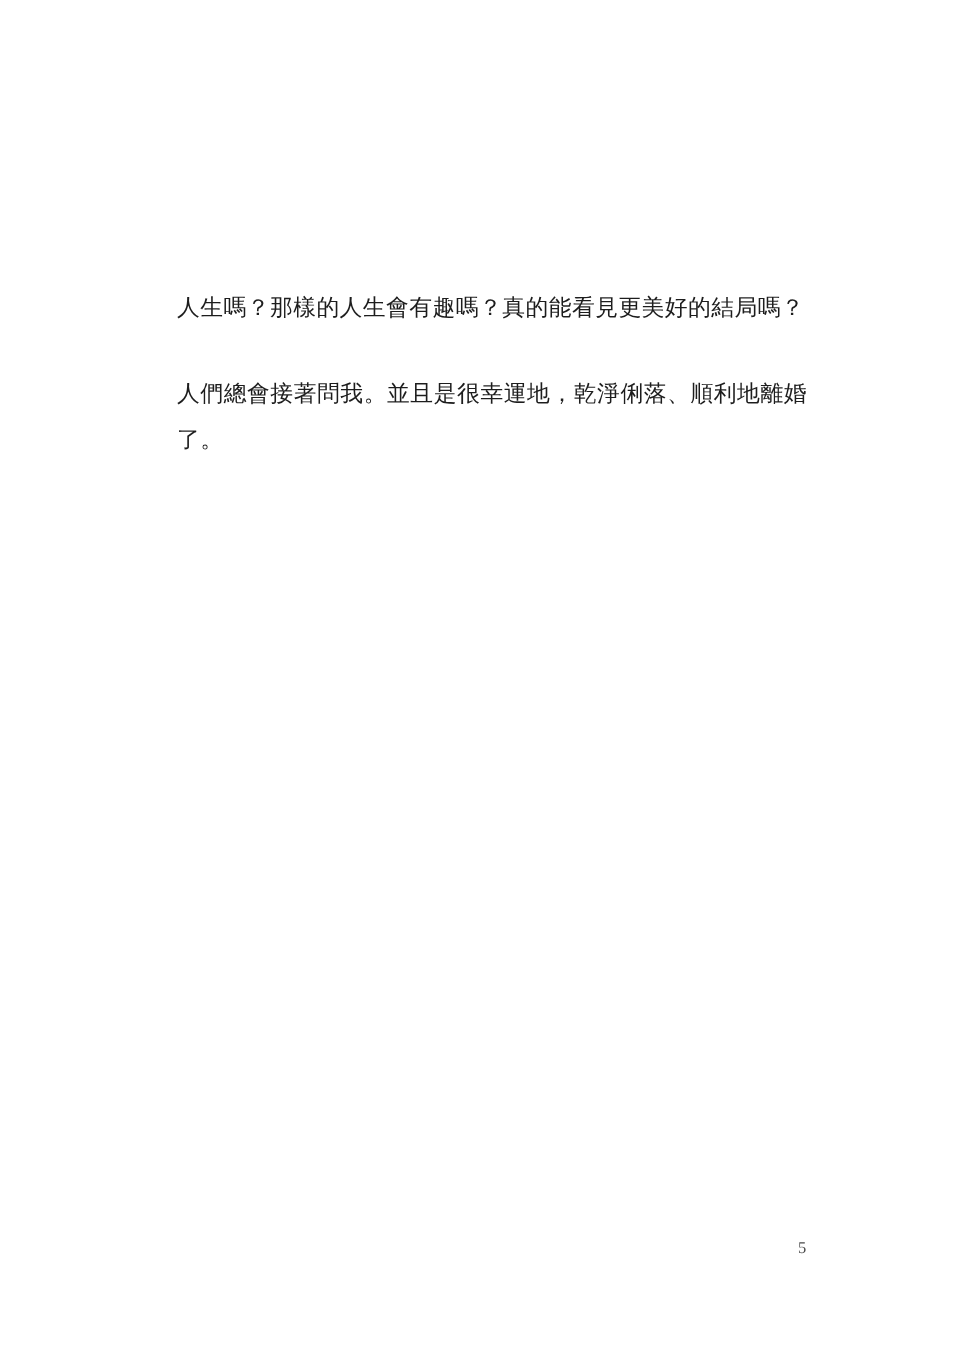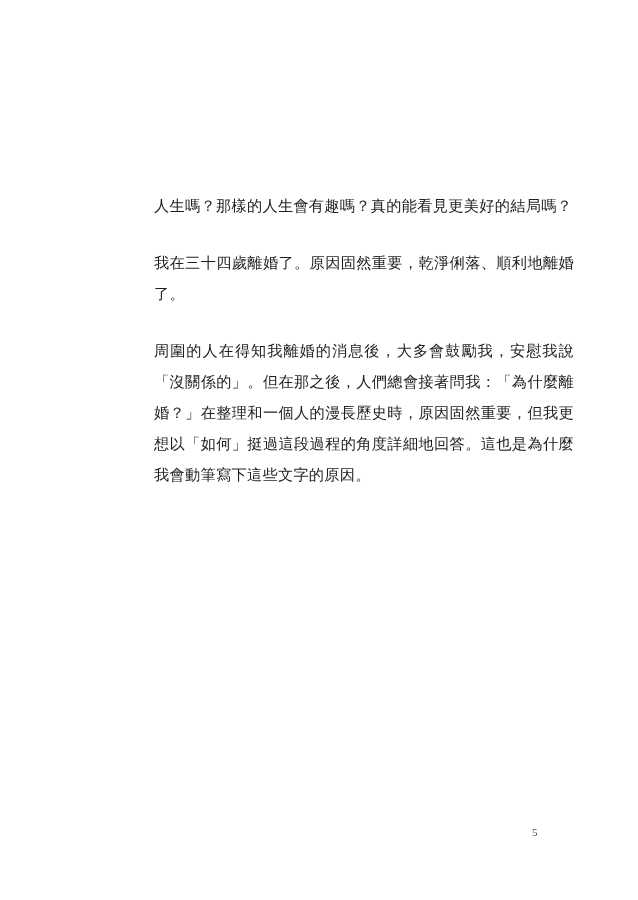--- a/index.html
+++ b/index.html
@@ -19,21 +19,20 @@
     width: 638px;
     height: 900px;
     box-sizing: border-box;
     background: #ffffff;
   }
   .text-column {
     position: absolute;
     left: 118px;
     top: 190px;
     width: 420px;
-    margin-left: 36px;
   }
   .para {
     font-size: 15.2px;
     line-height: 31px;
     letter-spacing: 0.3px;
     text-align: justify;
     text-justify: inter-character;
     margin: 0 0 26px 0;
     color: #1d1d1d;
     font-family: "Liberation Serif", "DejaVu Serif", serif;
@@ -51,19 +50,18 @@
     letter-spacing: 0.5px;
   }
 </style>
 </head>
 <body>
 
 <div class="page">
 
   <div class="text-column">
     <p class="para">人生嗎？那樣的人生會有趣嗎？真的能看見更美好的結局嗎？</p>
-    <p class="para">我在三十四歲離婚了。原因固然重要，乾淨俐落、順利地離婚了。</p>
-    <p class="para">周圍的人在得知我離婚的消息後，大多會鼓勵我，安慰我說「沒關係的」。但在那之後，人們總會接著問我：「為什麼離婚？」在整理和一個人的漫長歷史時，原因固然重要，但我更想以「如何」挺過這段過程的角度詳細地回答。這也是為什麼我會動筆寫下這些文字的原因。</p>
+    <p class="para">人們總會接著問我。並且是很幸運地，乾淨俐落、順利地離婚了。</p>
   </div>
 
   <div class="page-number">5</div>
 
 </div>
 
 </body></html>

